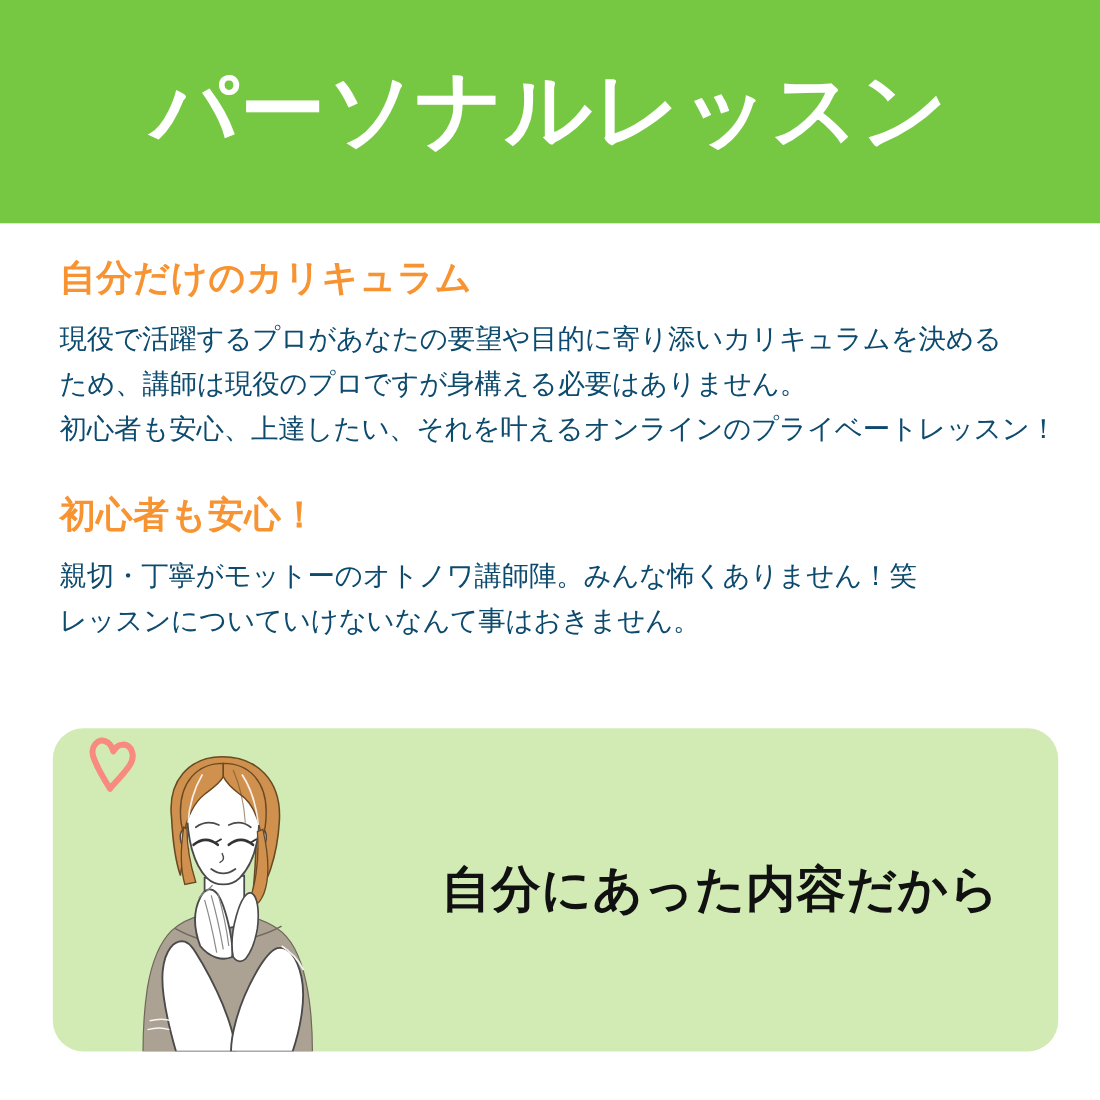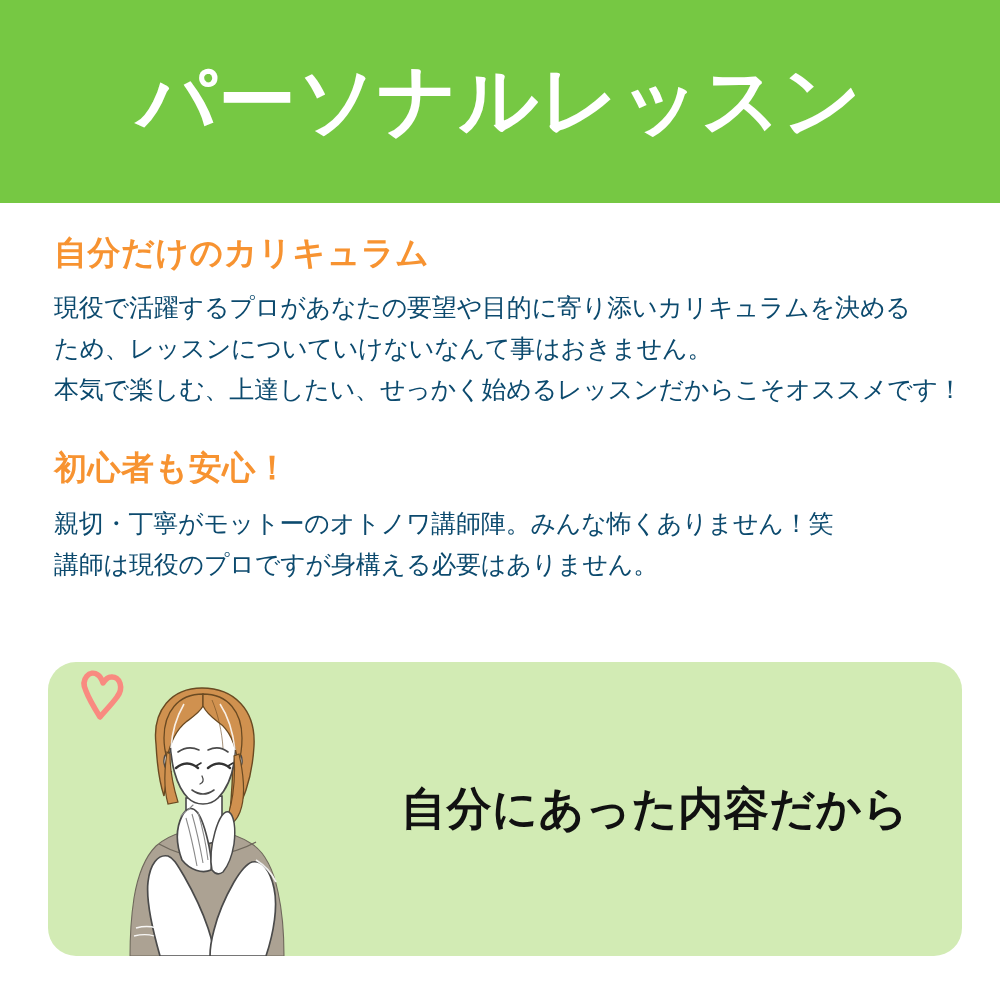--- a/index.html
+++ b/index.html
@@ -125,30 +125,30 @@
   <div class="header-band">
     <div class="header-title">パーソナルレッスン</div>
   </div>
 
   <div class="content">
 
     <div class="section">
       <div class="section-heading">自分だけのカリキュラム</div>
       <div class="body-lines">
         <div class="body-line">現役で活躍するプロがあなたの要望や目的に寄り添いカリキュラムを決める</div>
-        <div class="body-line">ため、レッスンについていけないなんて事はおきません。</div>
-        <div class="body-line">本気で楽しむ、上達したい、せっかく始めるレッスンだからこそオススメです！</div>
+        <div class="body-line">ため、講師は現役のプロですが身構える必要はありません。</div>
+        <div class="body-line">初心者も安心、上達したい、それを叶えるオンラインのプライベートレッスン！</div>
       </div>
     </div>
 
     <div class="section">
       <div class="section-heading">初心者も安心！</div>
       <div class="body-lines">
         <div class="body-line">親切・丁寧がモットーのオトノワ講師陣。みんな怖くありません！笑</div>
-        <div class="body-line">講師は現役のプロですが身構える必要はありません。</div>
+        <div class="body-line">レッスンについていけないなんて事はおきません。</div>
       </div>
     </div>
 
   </div>
 
   <div class="promo-card">
 
     <div class="illustration">
       <svg width="280" height="296" viewBox="0 0 280 296" xmlns="http://www.w3.org/2000/svg">
         <defs>

